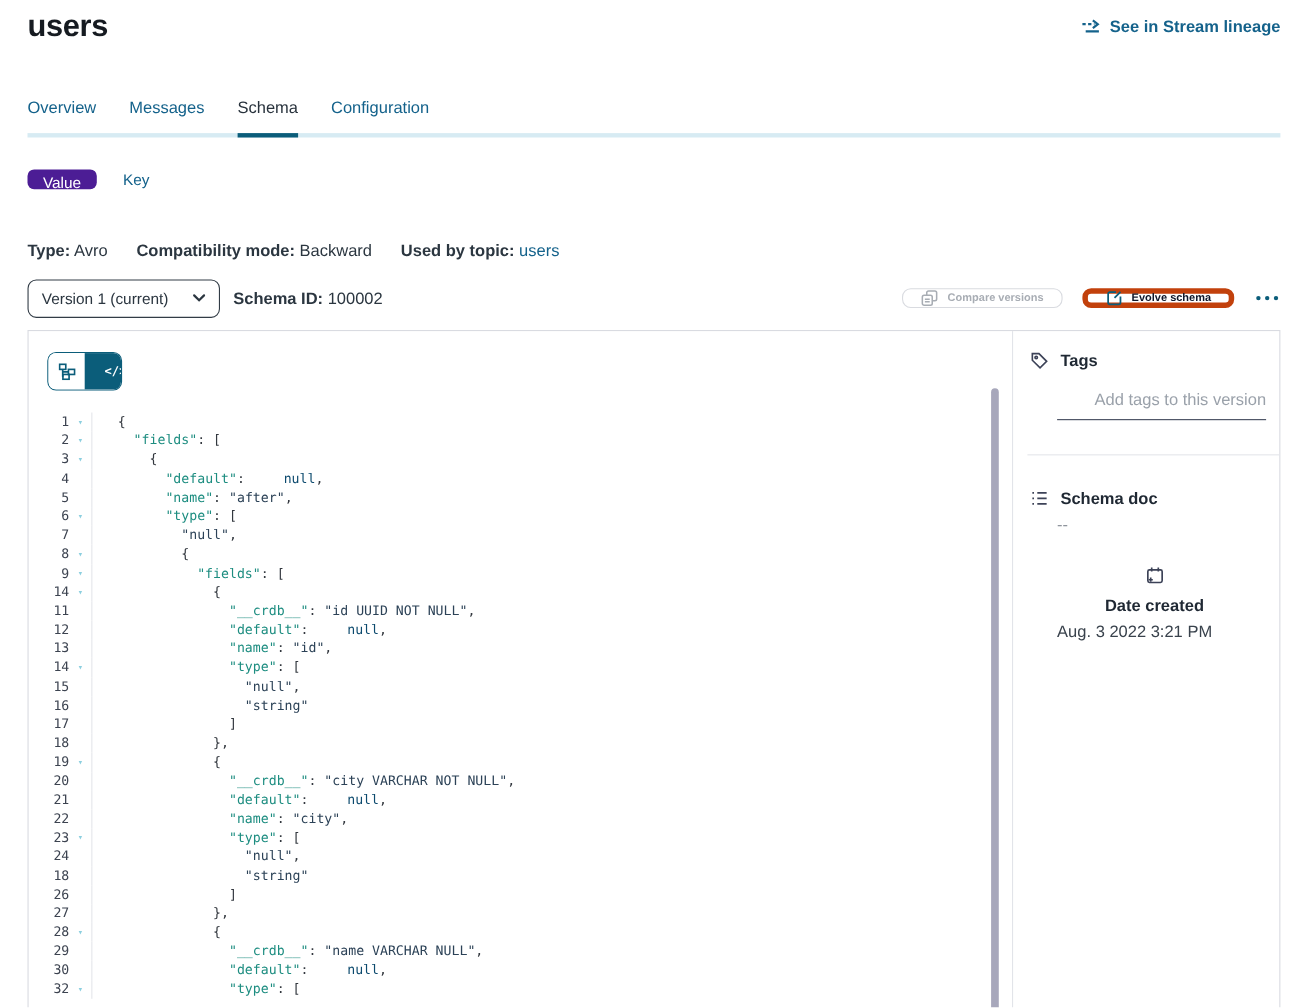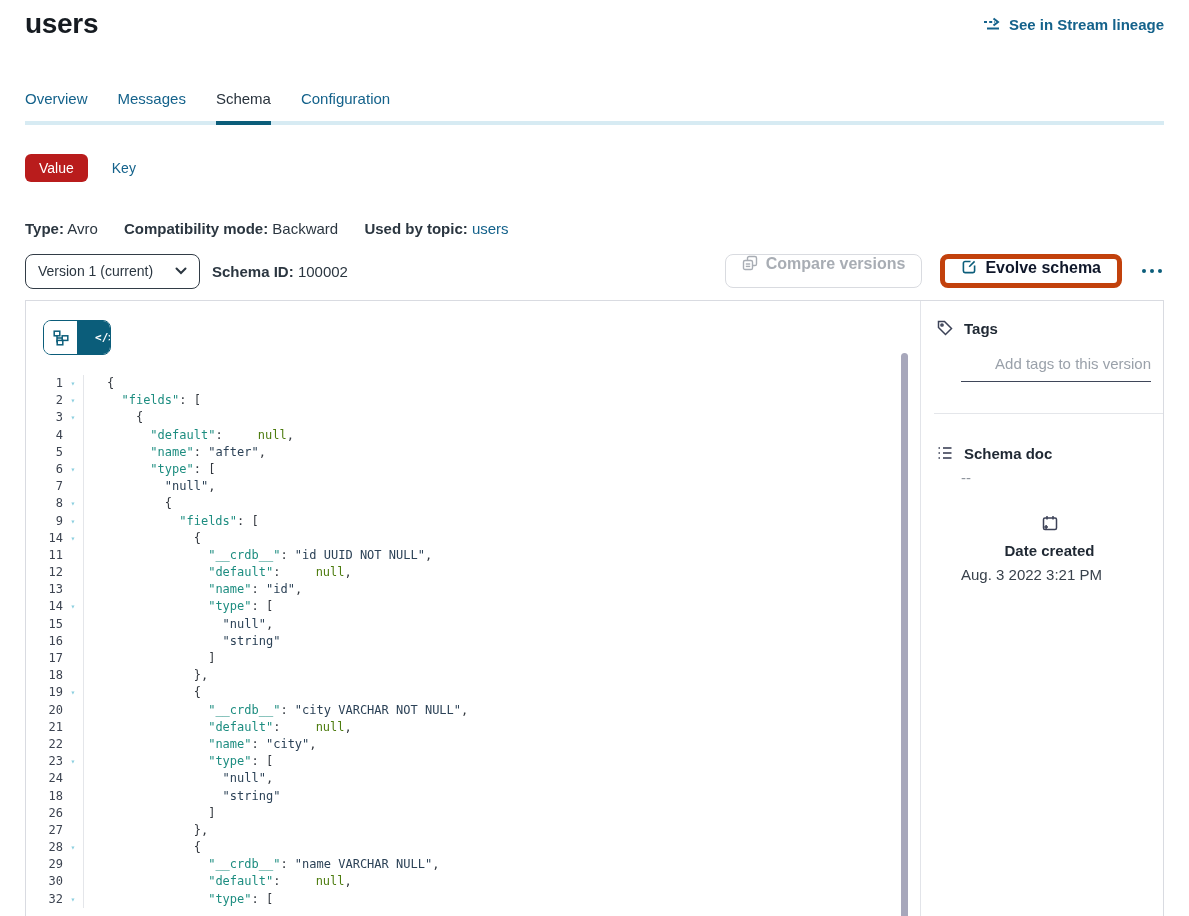--- a/index.html
+++ b/index.html
@@ -11,54 +11,54 @@
   
   .page-header { position:absolute; top:8px; left:25px; right:25px; display:flex; align-items:flex-start; justify-content:space-between; }
   .page-title { font-size:28px; font-weight:700; color:#161b21; letter-spacing:-0.3px; }
   .lineage-link { display:flex; align-items:center; gap:7px; margin-top:8px; color:#14628b; font-size:15px; font-weight:600; text-decoration:none; cursor:pointer;justify-content:flex-end; }
   
   .tabs { position:absolute; top:90px; left:25px; right:25px; display:flex; border-bottom:4px solid #d7ebf3; }
   .tab { font-size:15px; color:#14628b; padding:0 0 14px 0; margin-right:30px; cursor:pointer; }
   .tab.active { color:#28323c; border-bottom:4px solid #0b5d7a; margin-bottom:-4px; }
   
   .seg-row { position:absolute; top:154px; left:25px; display:flex; align-items:center; }
-  .seg-btn { min-width:56px; height:28px; border:none; border-radius:6px; background:#b91c1c; color:#fff; font-size:14px; font-family:inherit; padding:4px 14px; cursor:pointer; }
+  .seg-btn { min-width:56px; height:18px; border:none; border-radius:6px; background:#4c1d95; color:#fff; font-size:14px; font-family:inherit; padding:4px 14px; cursor:pointer; }
   .seg-link { margin-left:24px; color:#14628b; font-size:14px; cursor:pointer; text-decoration:none; }
   
   .meta-row { position:absolute; top:220px; left:25px; font-size:15px; color:#2b3640; }
   .meta-row .item { margin-right:22px; }
   .meta-row b { font-weight:700; }
   .meta-link { color:#14628b; cursor:pointer; text-decoration:none; }
   
   .version-bar { position:absolute; top:253px; left:25px; right:25px; height:36px; display:flex; align-items:center; }
   .select { width:175px; height:35px; border:1px solid #323c46; border-radius:8px; background:#fff; display:flex; align-items:center; justify-content:space-between; padding:0 12px; font-size:14px; color:#2b3640; cursor:pointer; }
   .schema-id { margin-left:12px; font-size:15px; color:#2b3640; }
   .schema-id b { font-weight:700; }
   .actions { margin-left:auto; display:flex; align-items:center; }
-  .btn { height:34px; border-radius:8px; background:#fff; display:flex; align-items:flex-start; gap:8px; font-size:16px; font-weight:600; font-family:inherit; padding:0 16px; cursor:pointer; }
+  .btn { height:18px; border-radius:8px; background:#fff; display:flex; align-items:center; gap:8px; font-size:10px; font-weight:600; font-family:inherit; padding:0 16px; cursor:pointer; }
   .btn.compare { border:1px solid #d9dbe0; color:#a8adb4; cursor:default; }
   .btn.evolve { border:5px solid #c2410c; color:#0f172a; margin-left:18px; }
   .more-btn { display:flex; gap:4px; margin-left:18px; padding:6px 2px; cursor:pointer; }
   .more-btn .dot { width:4px; height:4px; border-radius:50%; background:#0b5d7a; }
   
   .panel { position:absolute; top:300px; left:25px; width:1139px; height:660px; border:1px solid #d9dbe1; background:#fff; }
   .code-pane { position:absolute; top:0; left:0; bottom:0; width:895px; border-right:1px solid #e2e4e9; }
   .view-toggle { position:absolute; top:19px; left:17px; display:flex; border:1px solid #0b5d7a; border-radius:8px; overflow:hidden; }
   .view-toggle .vt { width:33px; height:33px; display:flex; align-items:center; justify-content:center; border:none; cursor:pointer; font-family:inherit; }
   .vt.tree { background:#fff; }
   .vt.code { background:#0b5d7a; color:#fff; font-family:"DejaVu Sans Mono", monospace; font-size:11px; font-weight:700; }
   .editor { position:absolute; top:74px; left:0; right:20px; }
   .code-row { display:flex; height:17.2px; line-height:17.2px; font-family:"DejaVu Sans Mono", monospace; font-size:12px; }
   .gutter { display:flex; flex:0 0 57px; border-right:1px solid #e4e6ea; }
   .ln { flex:0 0 37px; text-align:right; color:#3c4350; }
   .fold { flex:0 0 20px; text-align:center; color:#8ccfdf; font-size:8px; line-height:17.2px; cursor:pointer; }
   .code { padding-left:23px; white-space:pre; color:#33383f; }
   .tk-k { color:#1d8d80; }
   .tk-s { color:#2c4257; }
-  .tk-n { color:#4d7c0f;padding-left:28px; }
+  .tk-n { color:#0c4a6e;padding-left:28px; }
   .tk-p { color:#33383f; }
   .scroll-thumb { position:absolute; top:52px; bottom:0; right:12px; width:7px; border-radius:4px; background:#a7a7bb; cursor:pointer; }
   
   .side-pane { position:absolute; top:0; right:0; bottom:0; left:895px; padding-top:18px; font-size:15px; }
   .side-heading { display:flex; align-items:center; gap:10px; padding-left:15px; font-weight:700; color:#1f2833; }
   .side-heading svg { flex:0 0 auto; }
   .tags-input { display:block; width:190px; margin:14px 0 0 40px; border:none; border-bottom:1.5px solid #3f4659; padding:4px 0 9px 0; font-size:15px; font-family:inherit; color:#2b3640; outline:none; background:transparent;text-align:right; }
   .tags-input::placeholder { color:#9aa1aa; }
   .side-divider { border:none; border-top:1px solid #e4e6ea; margin:31px 0 0 13px; }
   .side-value { margin:7px 0 0 40px; color:#39424c; }

